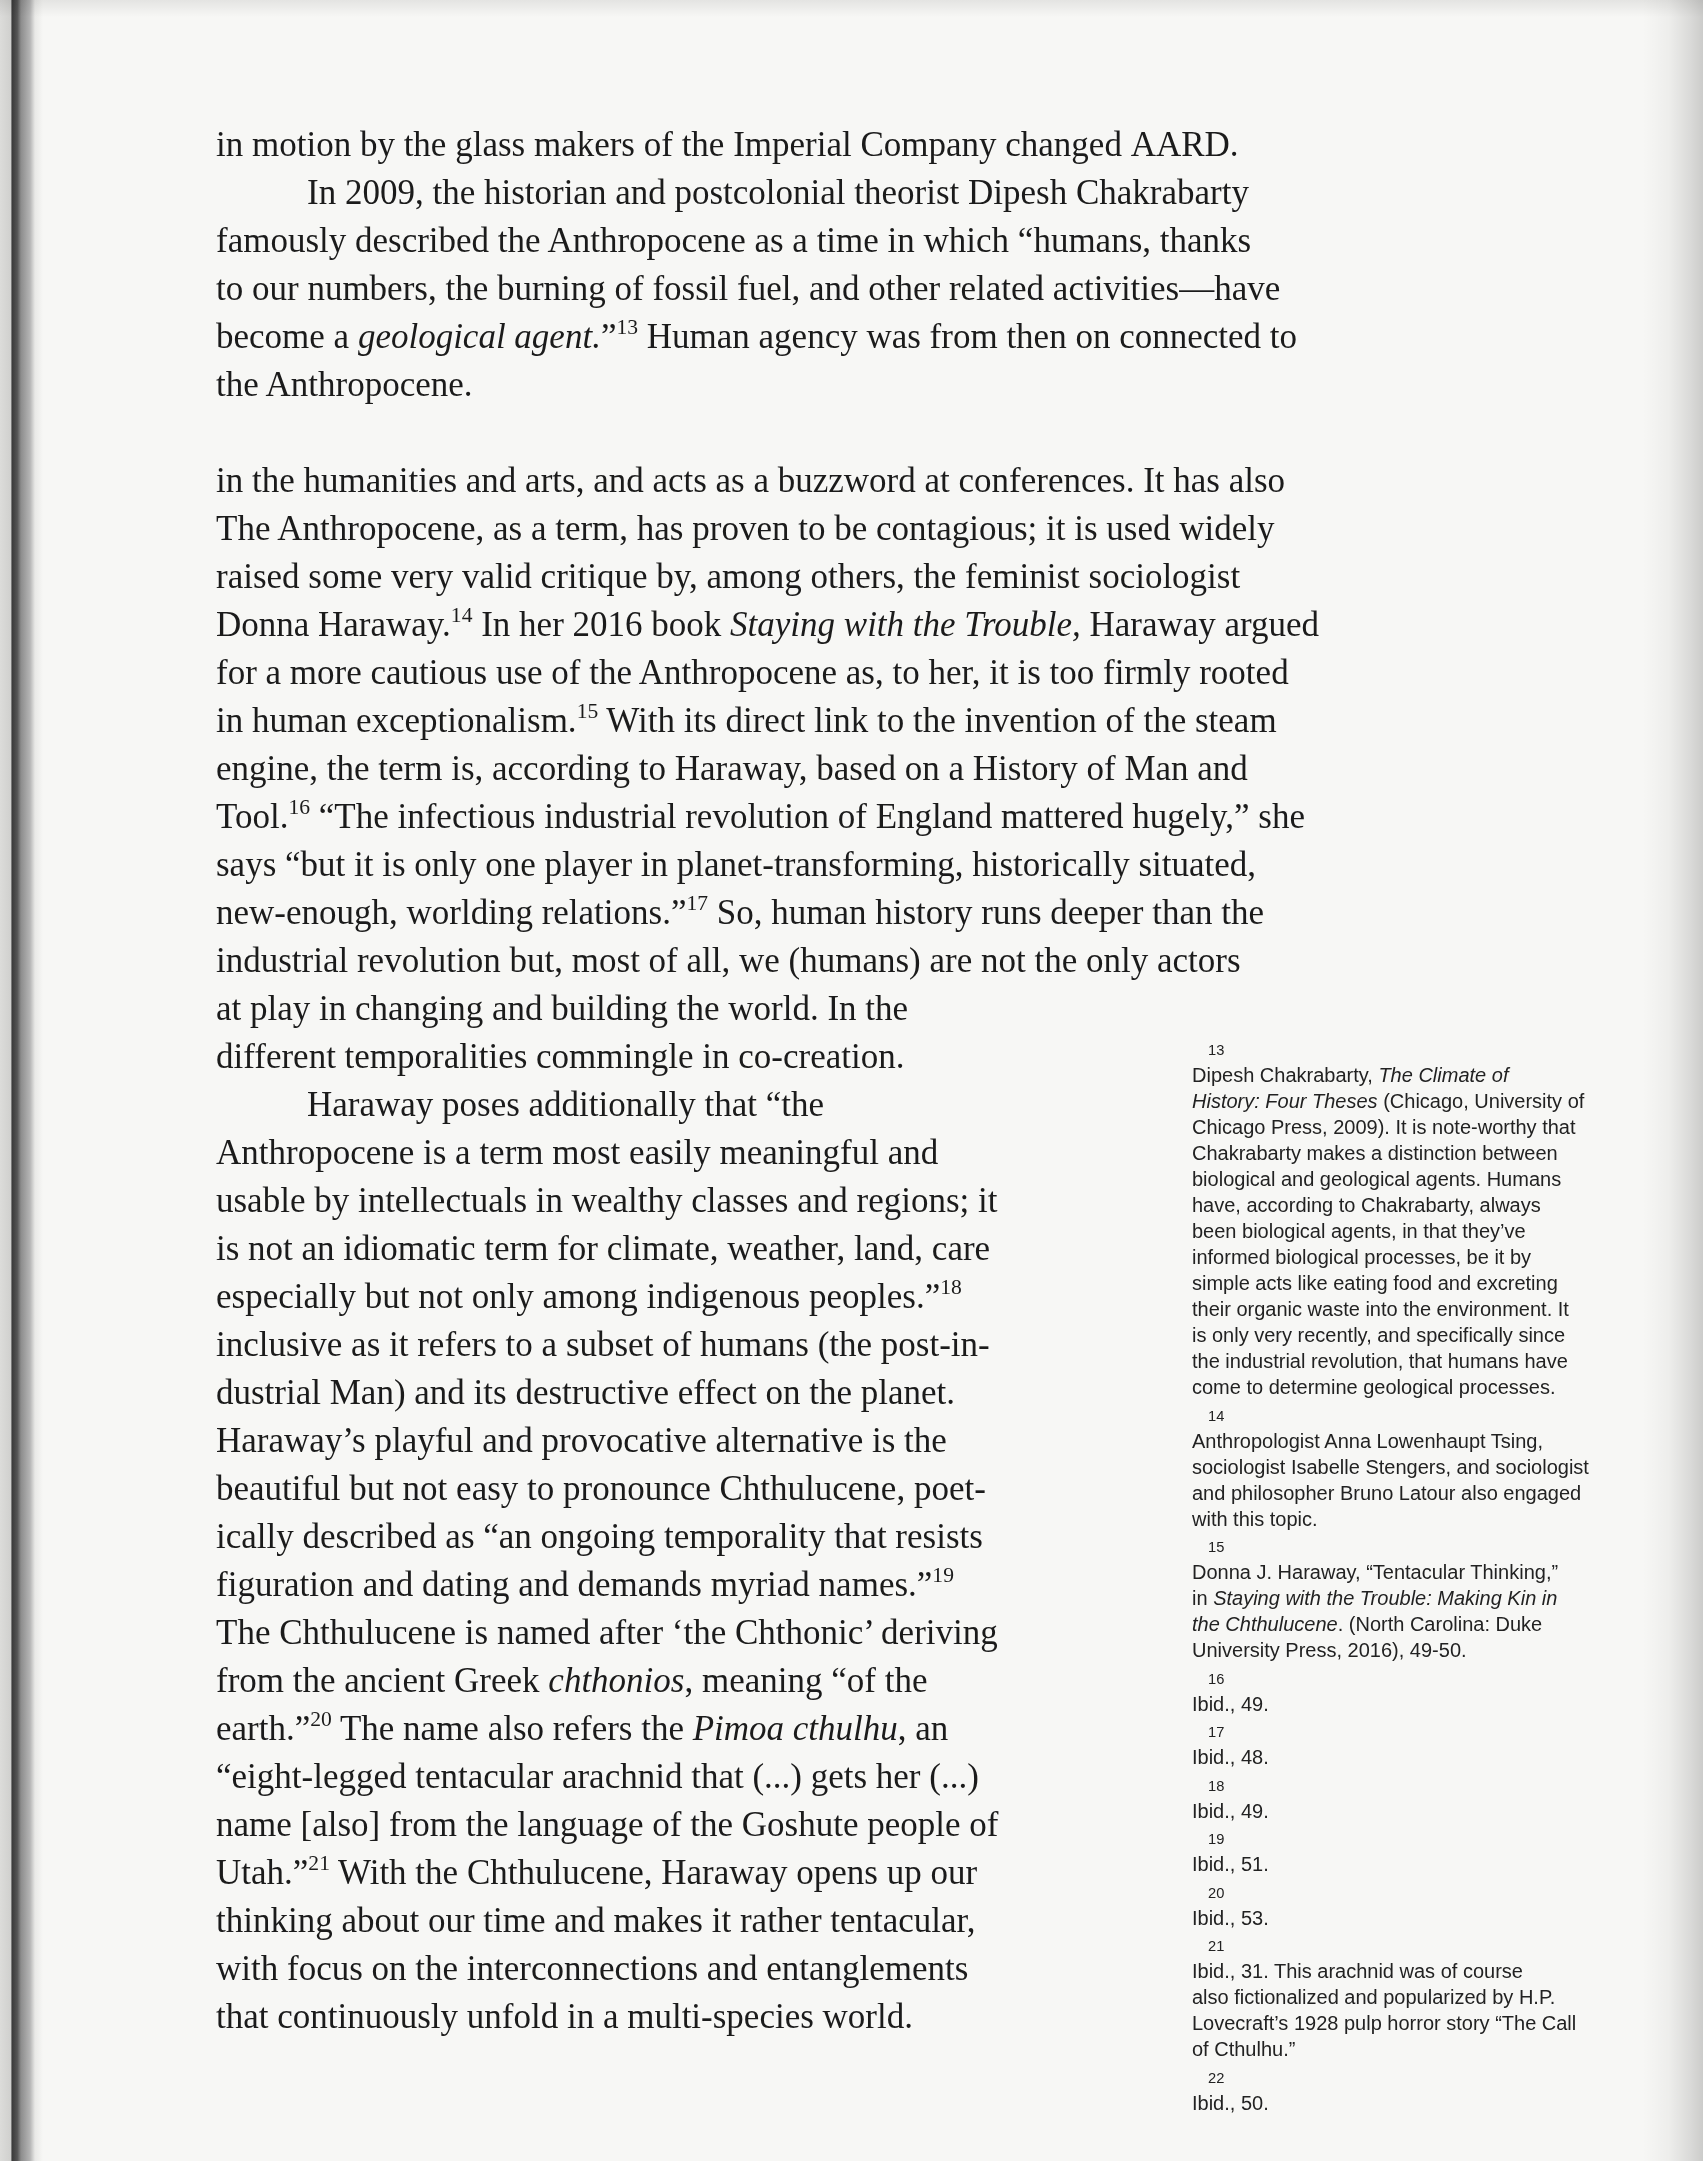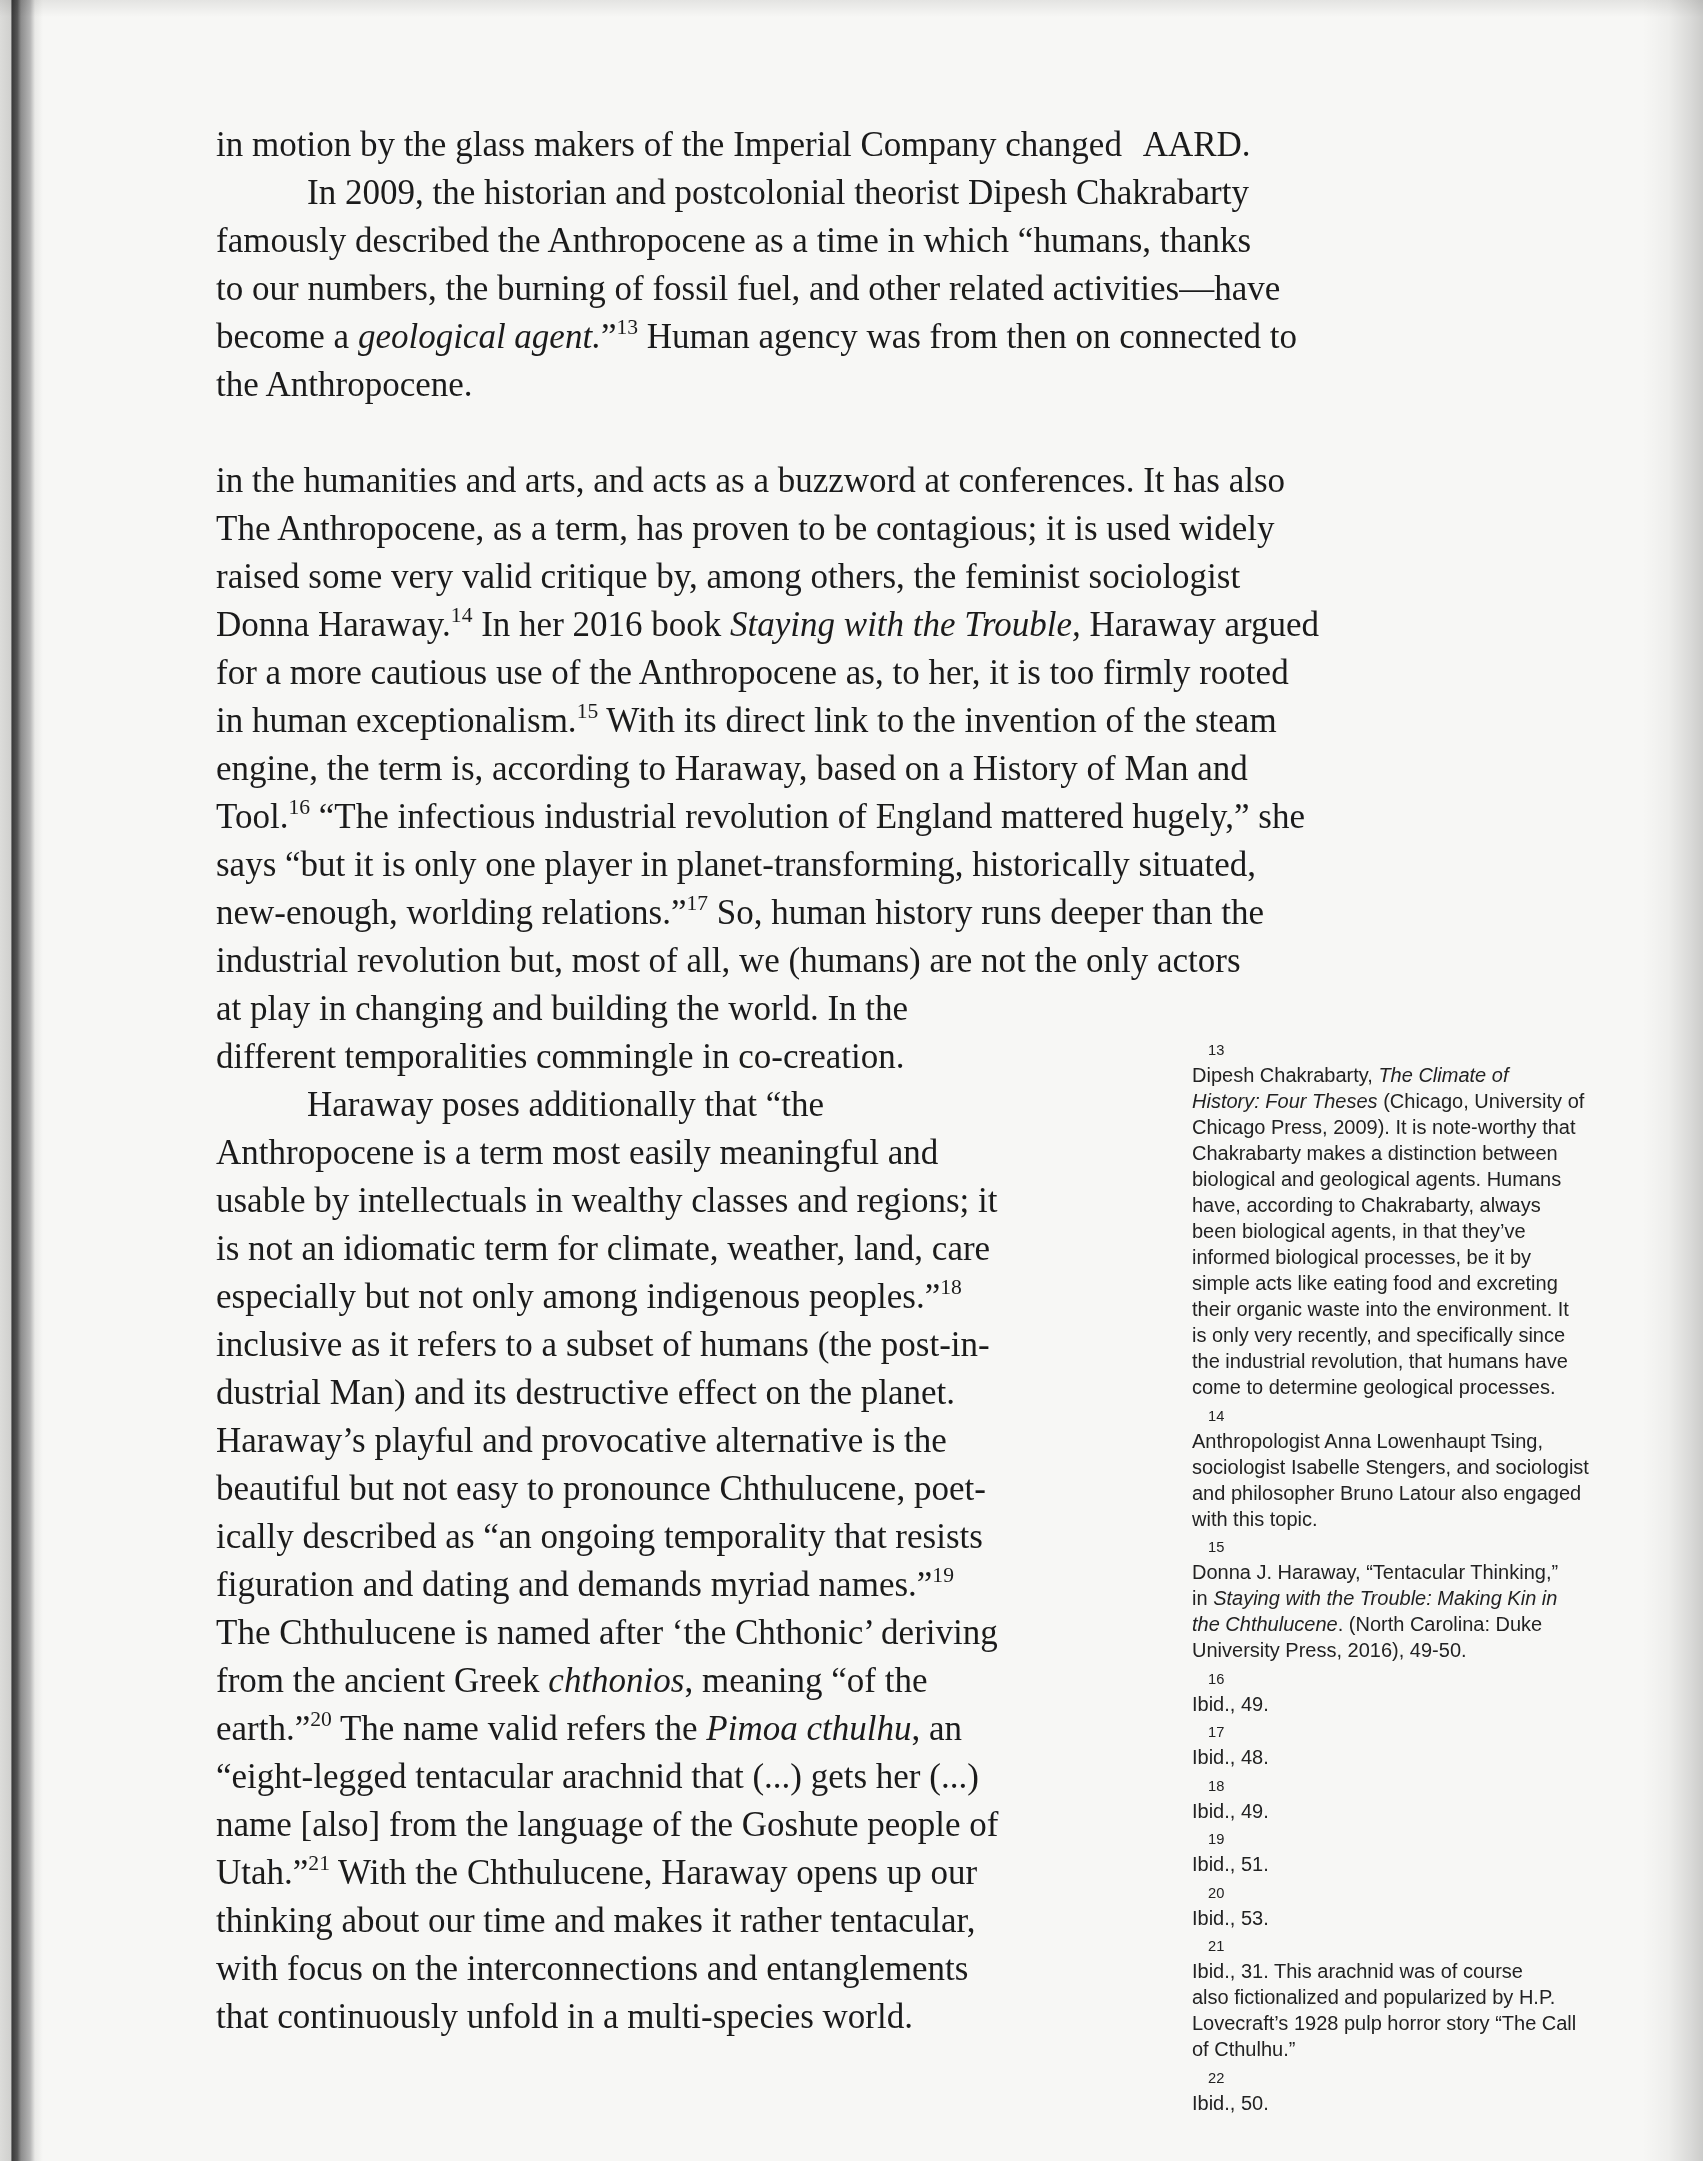--- a/index.html
+++ b/index.html
@@ -21,21 +21,21 @@
   }
   .main {
     position: absolute; left: 216px; top: 121px; width: 1297px;
     font-family: "Liberation Serif", "DejaVu Serif", serif;
     font-size: 35px; line-height: 48px; color: #1b1b1b;
   }
   .line { white-space: nowrap; display: block; height: 48px; }
   .indent { padding-left: 91px; }
   .gap { height: 48px; display: block; }
   sup { font-size: 21.6px; line-height: 0; vertical-align: 14px; }
-  .sc { font-variant: small-caps; margin-left: 12px; }
+  .sc { font-variant: small-caps; }
   .notes {
     position: absolute; left: 1184px; top: 1038px; width: 476px;
     font-family: "Liberation Sans", "DejaVu Sans", sans-serif;
     font-size: 20px; line-height: 26px; color: #222;
   }
   .note-num { display: block; padding-left: 24px; font-size: 14.7px; line-height: 24px; }
   .note-line { display: block; white-space: nowrap; margin-left: 8px; }
   .note-body { display: block; margin-bottom: 3.5px; }
 </style>
 </head>
@@ -72,21 +72,21 @@
   <span class="line">is not an idiomatic term for climate, weather, land, care</span>
   <span class="line"><span>especially but not only among indigenous peoples.”</span><sup>18</sup></span>
   <span class="line">inclusive as it refers to a subset of humans (the post-in-</span>
   <span class="line">dustrial Man) and its destructive effect on the planet.</span>
   <span class="line">Haraway’s playful and provocative alternative is the</span>
   <span class="line">beautiful but not easy to pronounce Chthulucene, poet-</span>
   <span class="line">ically described as “an ongoing temporality that resists</span>
   <span class="line"><span>figuration and dating and demands myriad names.”</span><sup>19</sup></span>
   <span class="line">The Chthulucene is named after ‘the Chthonic’ deriving</span>
   <span class="line"><span>from the ancient Greek </span><i>chthonios</i><span>, meaning “of the</span></span>
-  <span class="line"><span>earth.”</span><sup>20</sup><span> The name valid refers the </span><i>Pimoa cthulhu</i><span>, an</span></span>
+  <span class="line"><span>earth.”</span><sup>20</sup><span> The name also refers the </span><i>Pimoa cthulhu</i><span>, an</span></span>
   <span class="line">“eight-legged tentacular arachnid that (...) gets her (...)</span>
   <span class="line">name [also] from the language of the Goshute people of</span>
   <span class="line"><span>Utah.”</span><sup>21</sup><span> With the Chthulucene, Haraway opens up our</span></span>
   <span class="line">thinking about our time and makes it rather tentacular,</span>
   <span class="line">with focus on the interconnections and entanglements</span>
   <span class="line">that continuously unfold in a multi-species world.</span>
 
 </div>
 
 <div class="notes" id="notes">

